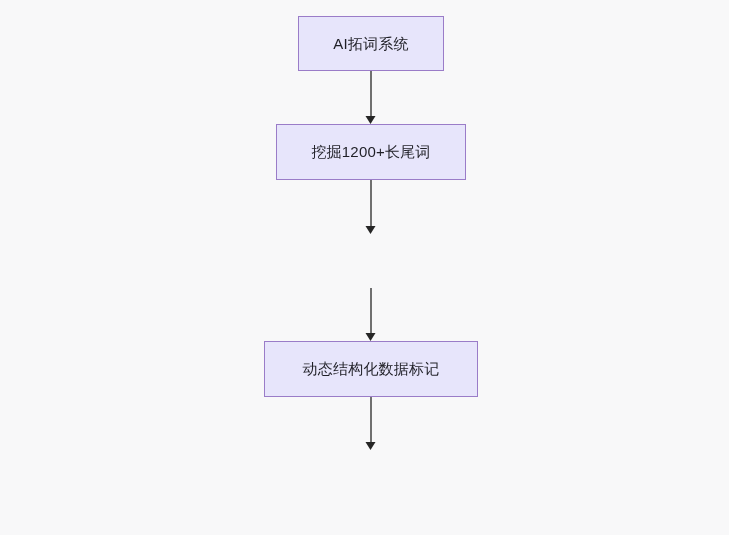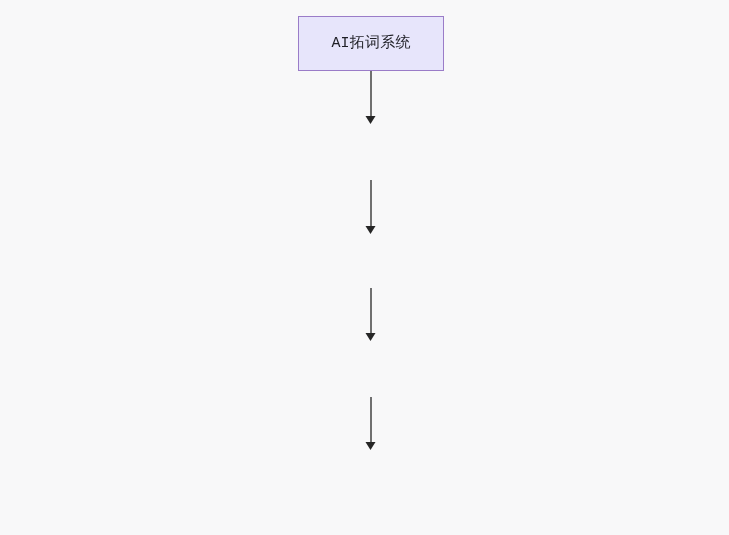--- a/index.html
+++ b/index.html
@@ -29,21 +29,20 @@
     justify-content: center;
     color: #1f1f26;
     font-size: 15px;
     line-height: 1.2;
     letter-spacing: 0.2px;
     white-space: nowrap;
   }
   .node-label {
     display: block;
     text-align: left;
-    font-family: Liberation Mono, monospace;
   }
   .edge {
     position: absolute;
     width: 0;
   }
   .edge-line {
     position: absolute;
     left: 0;
     top: 0;
     width: 2px;
@@ -83,17 +82,23 @@
 
   <div class="edge" style="left:371px; top:397px; height:53px;">
     <div class="edge-line" style="height:45px;"></div>
     <div class="edge-head" style="top:45px;"></div>
   </div>
 
   <div class="node" style="left:298px; top:16px; width:146px; height:55px;">
     <span class="node-label">AI拓词系统</span>
   </div>
 
+  <div class="node" style="left:276px; top:124px; width:190px; height:56px;">
+    <span class="node-label">挖掘1200+长尾词</span>
+  </div>
 
 
+  <div class="node" style="left:264px; top:341px; width:214px; height:56px;">
+    <span class="node-label">动态结构化数据标记</span>
+  </div>
 
 
 </div>
 
 </body></html>

